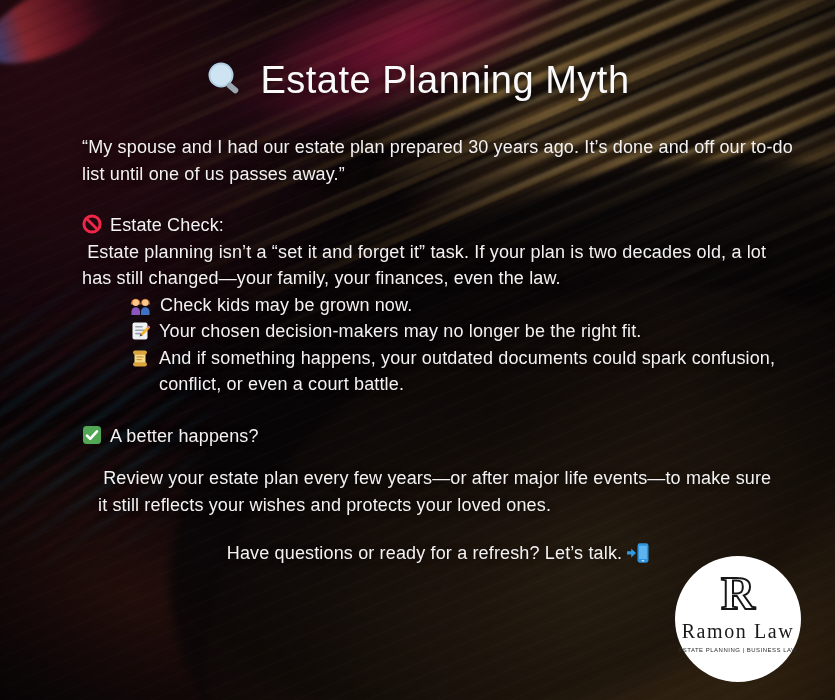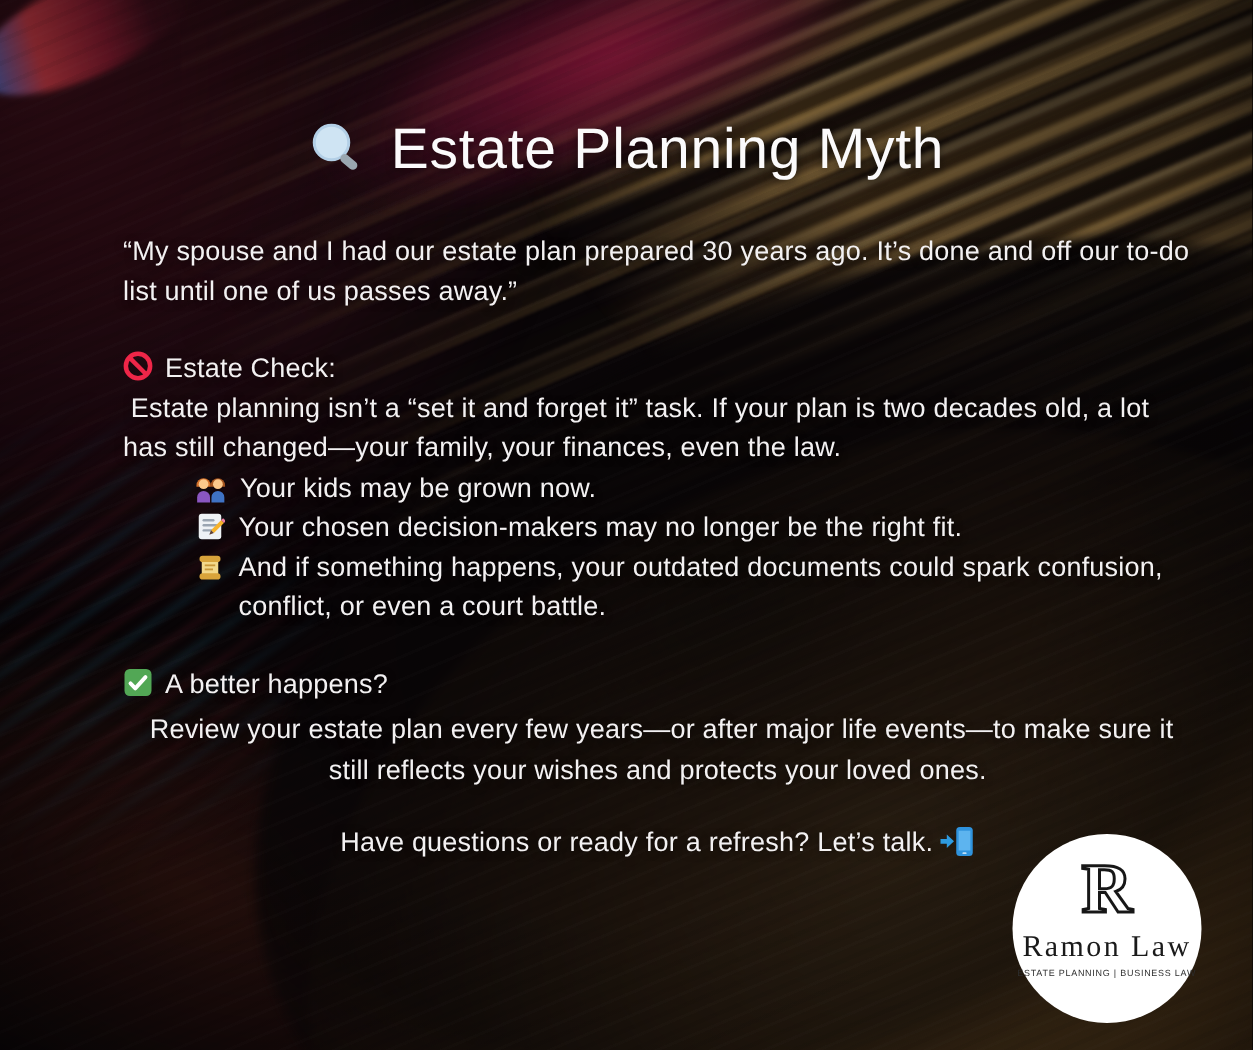--- a/index.html
+++ b/index.html
@@ -79,21 +79,21 @@
     background:repeating-linear-gradient(337deg, rgba(255,255,255,.013) 0 2px, transparent 2px 6px,
       rgba(0,0,0,.05) 6px 9px, transparent 9px 14px);
   }
   .vignette{
     inset:0;
     background:radial-gradient(ellipse at 50% 52%, transparent 46%, rgba(0,0,0,.38) 100%);
   }
   
   .content{
     position:absolute;inset:0;z-index:5;
-    padding:76px 40px 0 82px;
+    padding:56px 40px 0 82px;
     color:#f3f1f2;font-size:18px;line-height:26.5px;letter-spacing:.15px;
     text-shadow:0 1px 6px rgba(0,0,0,.5);
   }
   .title-row{
     margin:0 -40px 0 -82px;
     display:flex;align-items:center;justify-content:center;gap:15px;
     font-size:38px;font-weight:500;color:#fbfafb;letter-spacing:.5px;line-height:48px;
   }
   .para{max-width:713px;white-space:pre-wrap;}
   .quote{margin-top:30px;}
@@ -177,21 +177,21 @@
           <span class="icon">
             <svg width="21" height="21" viewBox="0 0 22 22">
               <path d="M1 9a5 5 0 0 1 10 0v1H1z" fill="#d4722b"></path>
               <circle cx="6" cy="8.2" r="3.4" fill="#fcc98c"></circle>
               <path d="M1.5 21v-3.6a4.5 4.5 0 0 1 9 0V21z" fill="#8a56c0"></path>
               <path d="M11 9a5 5 0 0 1 10 0v1H11z" fill="#a5541f"></path>
               <circle cx="16" cy="8.2" r="3.4" fill="#fcc98c"></circle>
               <path d="M11.5 21v-3.6a4.5 4.5 0 0 1 9 0V21z" fill="#3f72c4"></path>
             </svg>
           </span>
-          <span>Your kids may be grown now.</span>
+          <span>Check kids may be grown now.</span>
         </div>
         <div class="bullet-row">
           <span class="icon">
             <svg width="20" height="20" viewBox="0 0 20 20">
               <rect x="2.5" y="1.5" width="15" height="17" rx="2" fill="#eef2f5"></rect>
               <rect x="5" y="5" width="8" height="1.6" rx=".8" fill="#9aa5b1"></rect>
               <rect x="5" y="8.4" width="10" height="1.6" rx=".8" fill="#9aa5b1"></rect>
               <rect x="5" y="11.8" width="7" height="1.6" rx=".8" fill="#9aa5b1"></rect>
               <g transform="rotate(45 14 11)">
                 <rect x="12.7" y="3" width="2.7" height="2" fill="#ef7fa3"></rect>
@@ -219,21 +219,21 @@
 
     <div class="section">
       <div class="head-row">
         <span class="icon">
           <svg width="20" height="20" viewBox="0 0 20 20">
             <rect x="1" y="1" width="18" height="18" rx="3.5" fill="#52a755"></rect>
             <path d="M5 10.6l3.2 3.3L15 6.4" fill="none" stroke="#fff" stroke-width="2.6" stroke-linecap="round" stroke-linejoin="round"></path>
           </svg>
         </span><span>A better happens?</span>
       </div>
-      <p class="para" style="margin:4px;text-align:center;"> Review your estate plan every few years—or after major life events—to make sure it still reflects your wishes and protects your loved ones.</p>
+      <p class="para" style="margin:16px;"> Review your estate plan every few years—or after major life events—to make sure it still reflects your wishes and protects your loved ones.</p>
     </div>
 
 
     <div class="cta-row">
       <span>Have questions or ready for a refresh? Let’s talk.</span>
       <span class="icon">
         <svg width="24" height="22" viewBox="0 0 24 22">
           <path d="M1 9.3h4.2V6.4L10 10.9l-4.8 4.5v-2.9H1z" fill="#2e9be0"></path>
           <rect x="11.5" y="1.3" width="11" height="19.4" rx="2.4" fill="#2f93dd"></rect>
           <rect x="13.1" y="3.8" width="7.8" height="13.2" fill="#5db4ef"></rect>

